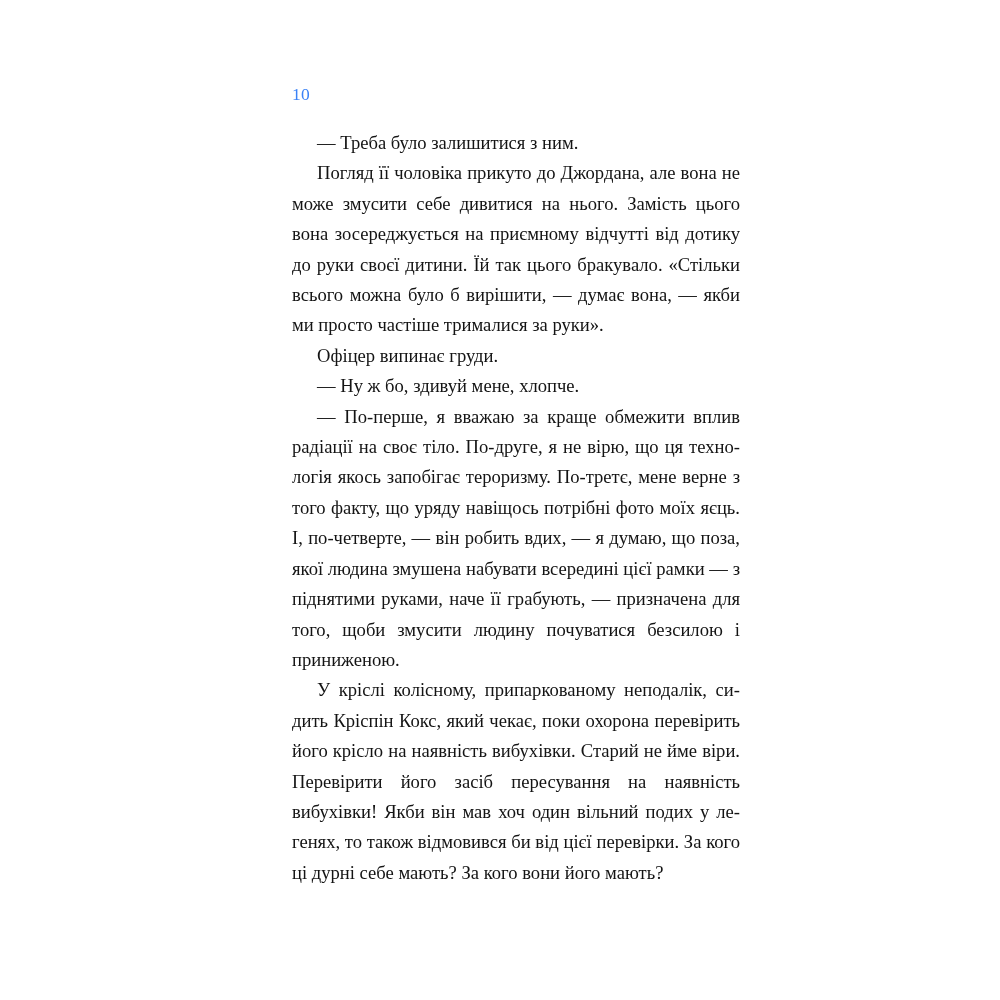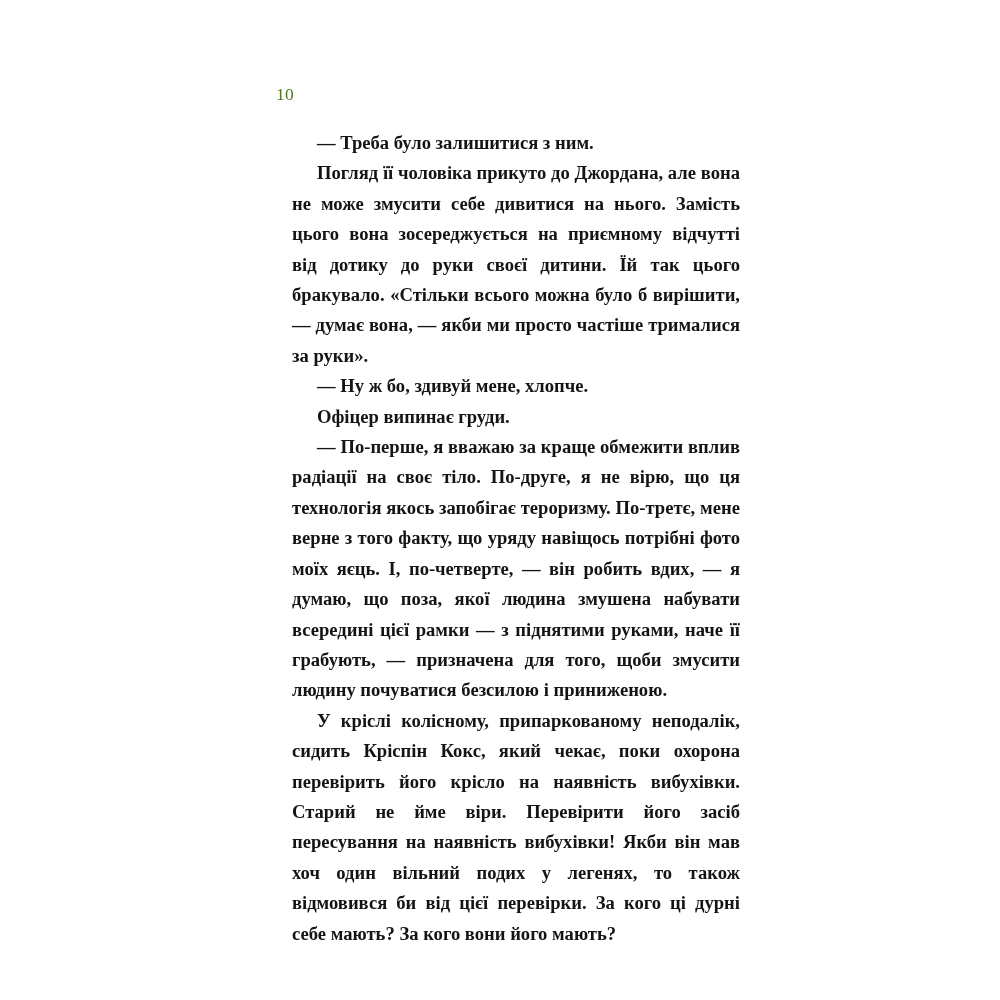--- a/index.html
+++ b/index.html
@@ -15,58 +15,57 @@
     overflow: hidden;
   }
   .page {
     position: relative;
     width: 1000px;
     height: 1000px;
     box-sizing: border-box;
   }
   .folio {
     position: absolute;
-    left: 276px;
+    left: 292px;
     top: 86px;
     font-size: 17.5px;
     line-height: 1;
-    color: #4d7c0f;
+    color: #3b82f6;
     letter-spacing: 0.2px;
     text-align: right;
   }
   .text-block {
     position: absolute;
     left: 292px;
     top: 128px;
     width: 448px;
   }
   .para {
     margin: 0;
     font-size: 18.6px;
     line-height: 30.4px;
     text-align: justify;
     text-justify: inter-word;
     text-indent: 25px;
     color: #141414;
     hyphens: manual;
-    font-weight: bold;
   }
   .para:last-child {
     text-align: justify;
   }
 </style>
 </head>
 <body>
 
 <div class="page">
 
   <div class="folio">10</div>
 
   <div class="text-block">
     <p class="para">— Треба було залишитися з ним.</p>
     <p class="para">Погляд її чоловіка прикуто до Джордана, але вона не може змусити себе дивитися на нього. Замість цьо­го вона зосереджується на приємному відчутті від до­тику до руки своєї дитини. Їй так цього бракувало. «Стільки всього можна було б вирішити, — думає во­на, — якби ми просто частіше трималися за руки».</p>
+    <p class="para">Офіцер випинає груди.</p>
     <p class="para">— Ну ж бо, здивуй мене, хлопче.</p>
-    <p class="para">Офіцер випинає груди.</p>
     <p class="para">— По-перше, я вважаю за краще обмежити вплив радіації на своє тіло. По-друге, я не вірю, що ця техно­логія якось запобігає тероризму. По-третє, мене верне з того факту, що уряду навіщось потрібні фото моїх яєць. І, по-четверте, — він робить вдих, — я думаю, що поза, якої людина змушена набувати всередині цієї рамки — з піднятими руками, наче її грабують, — призначена для того, щоби змусити людину почува­тися безсилою і приниженою.</p>
     <p class="para">У кріслі колісному, припаркованому неподалік, си­дить Кріспін Кокс, який чекає, поки охорона перевірить його крісло на наявність вибухівки. Старий не йме віри. Перевірити його засіб пересування на наявність вибухівки! Якби він мав хоч один вільний подих у ле­генях, то також відмовився би від цієї перевірки. За кого ці дурні себе мають? За кого вони його мають?</p>
   </div>
 
 </div>
 
 </body></html>

